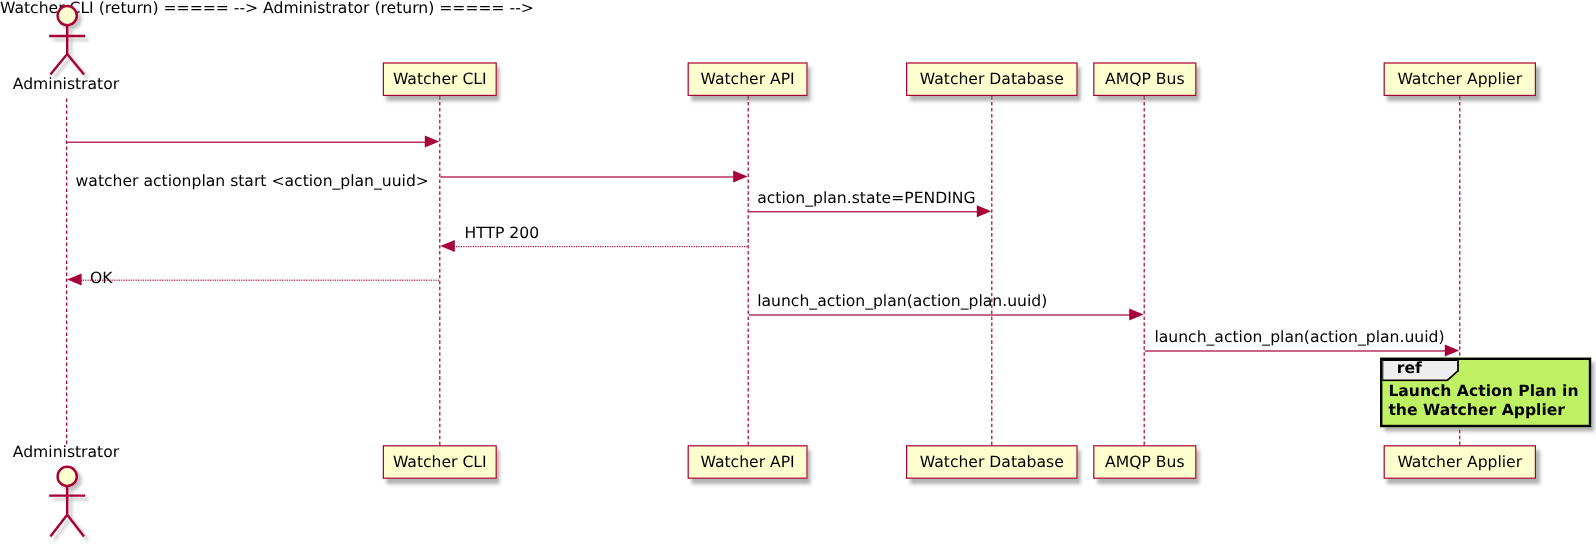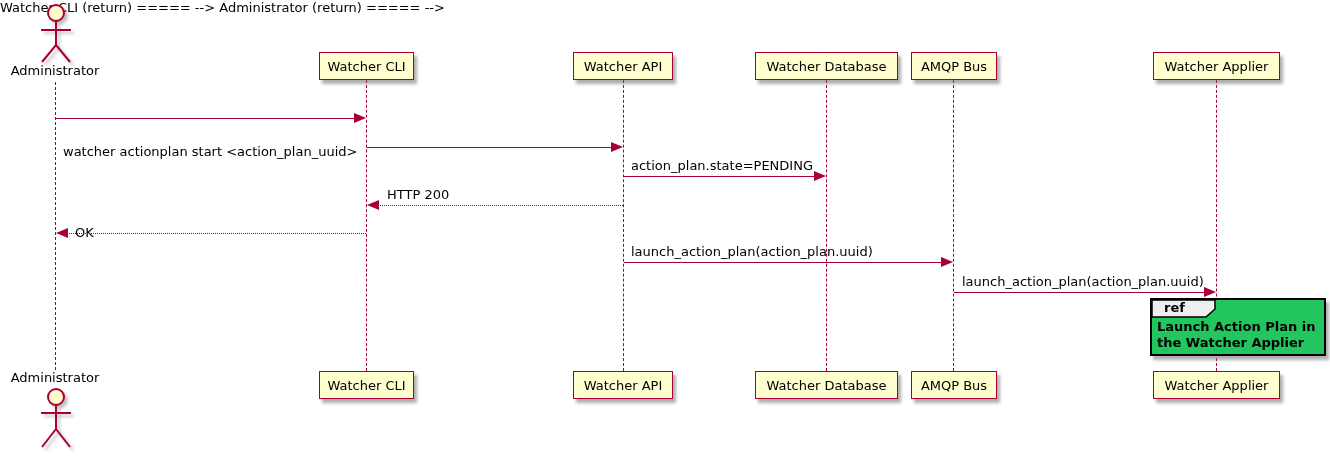--- a/index.html
+++ b/index.html
@@ -55,21 +55,21 @@
     position: absolute; width: 0; height: 0; z-index: 2;
     border-top: 5px solid transparent;
     border-bottom: 5px solid transparent;
     border-right: 12px solid #A80036;
   }
   
   .ref-box {
     position: absolute;
     left: 1150px; top: 298px;
     width: 172px; height: 54px;
-    background: #22c55e;
+    background: #bef264;
     border: 2px solid #000000;
     box-shadow: 3px 4px 3px rgba(110,110,110,0.55);
     z-index: 4;
   }
   .ref-header {
     position: absolute; left: 0; top: 0;
     width: 64px; height: 18px;
   }
   .ref-keyword {
     position: absolute; left: 12px; top: 0px;

